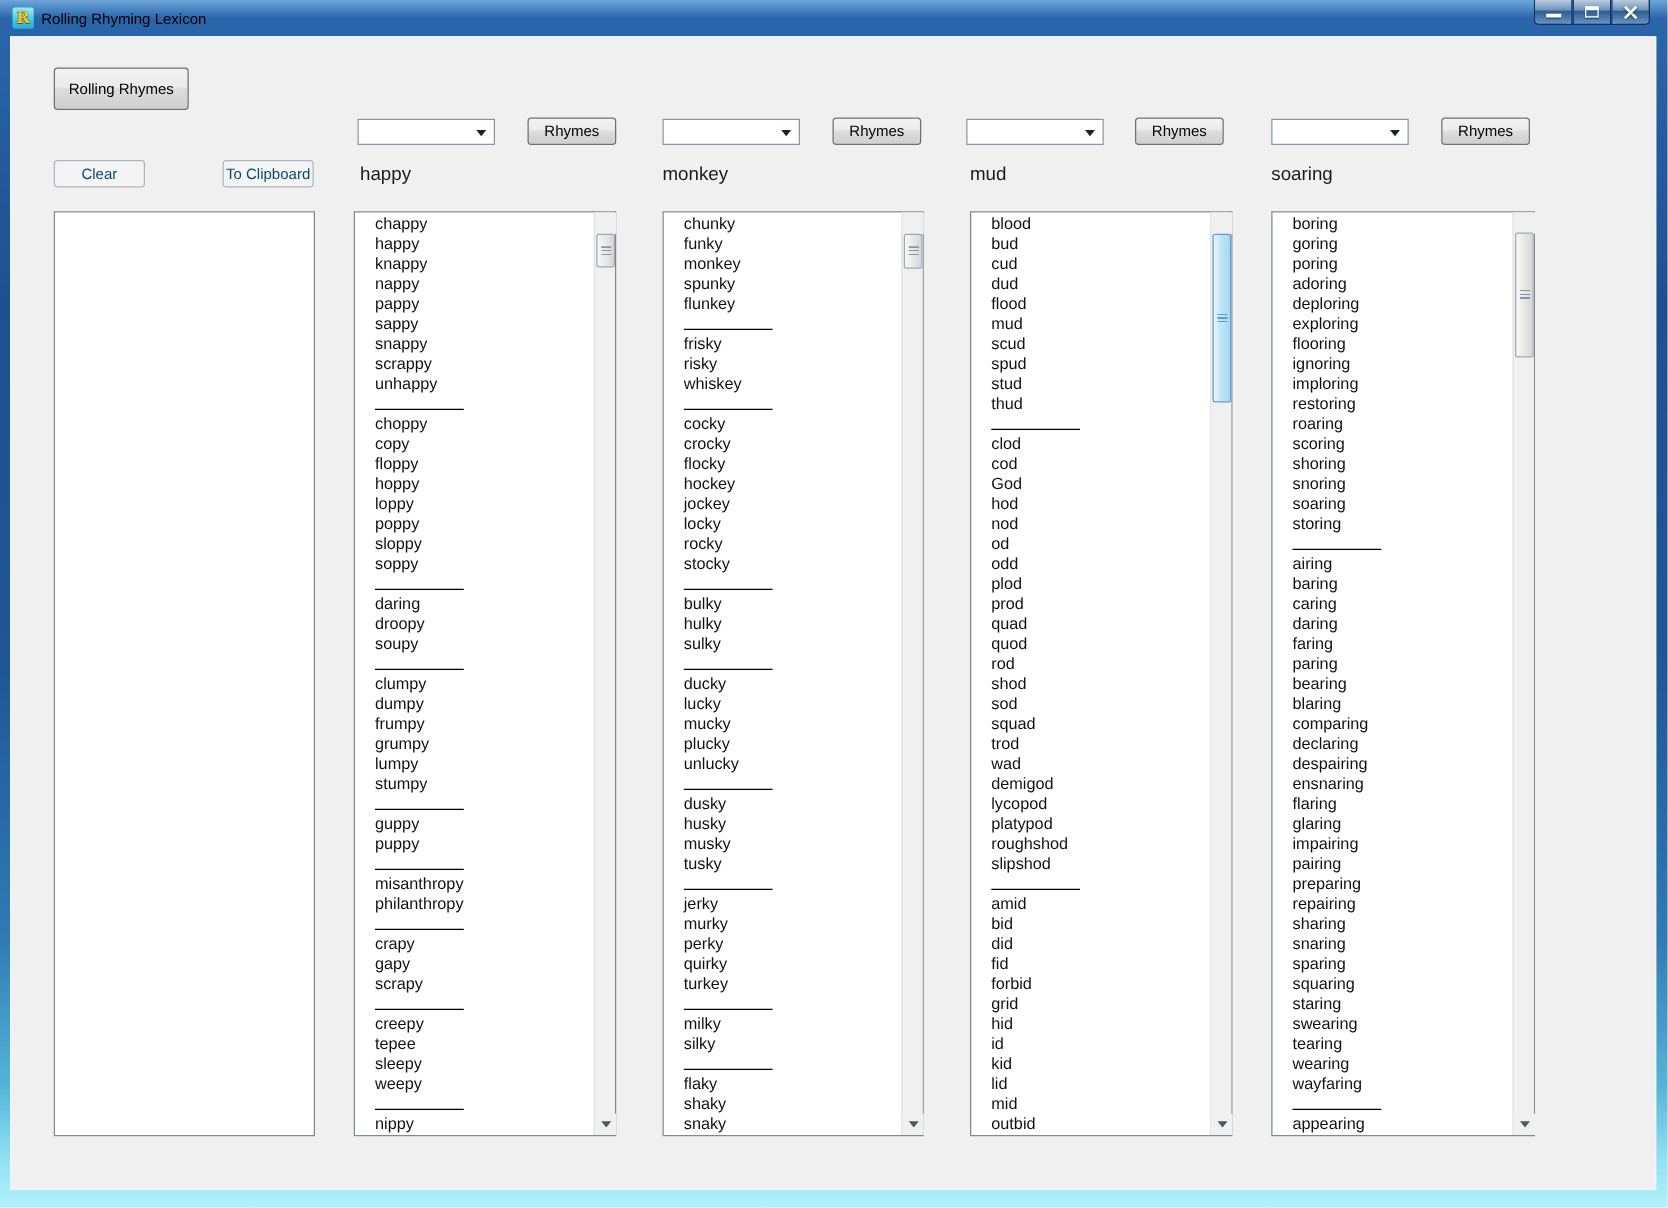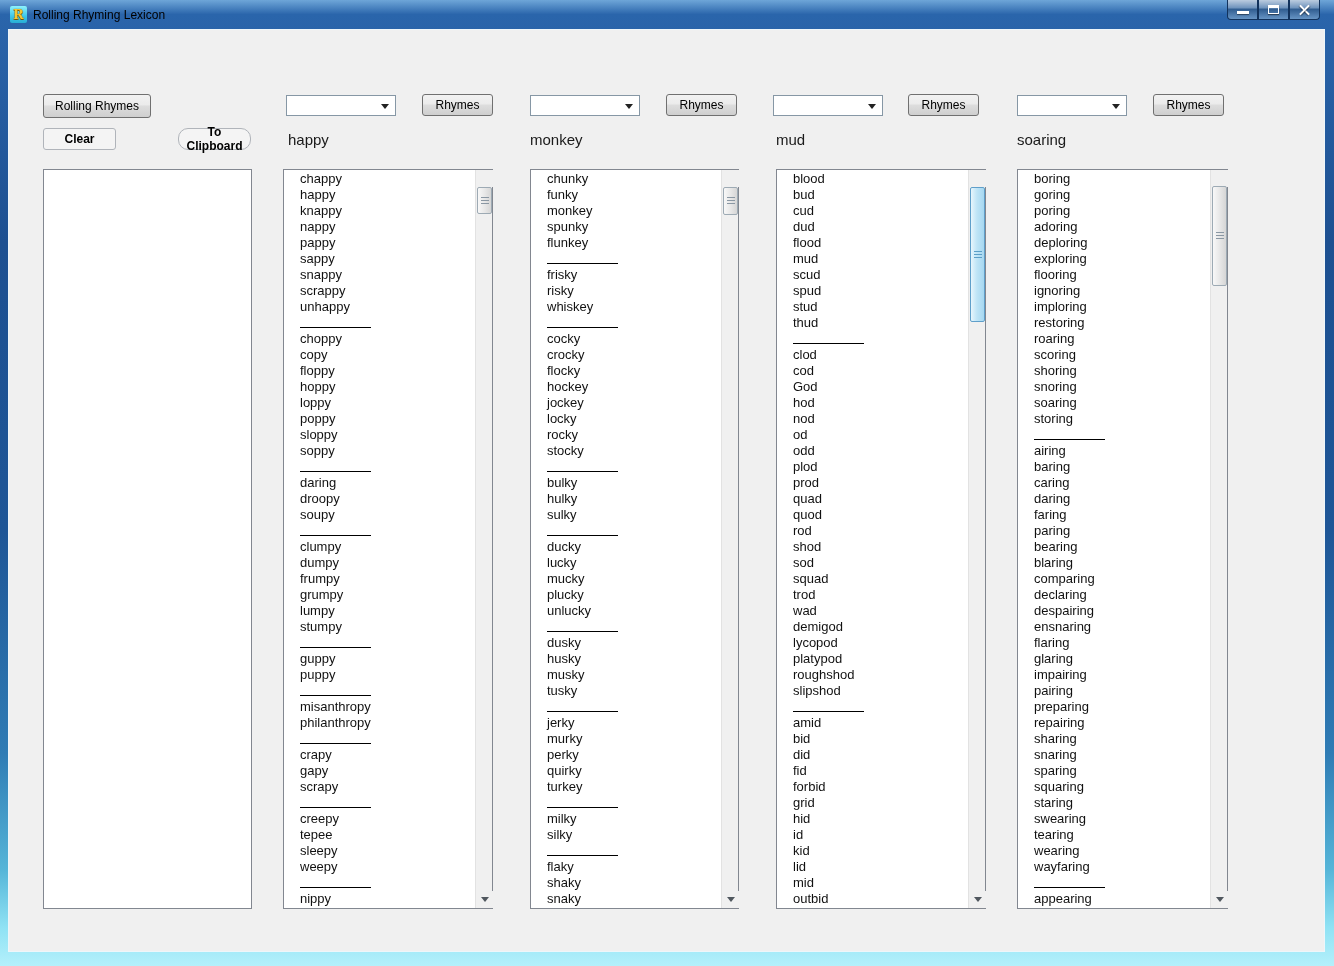--- a/index.html
+++ b/index.html
@@ -30,25 +30,25 @@
 
   
   .client { position:absolute; left:8px; top:29px; width:1317px; height:923px;
     background:#f0f0f0; border:1px solid #eef6fa; }
 
   
   .btn { position:absolute; border:1px solid #707070; border-radius:3px;
     background:linear-gradient(180deg,#f2f2f2 0%,#ebebeb 45%,#dddddd 50%,#cfcfcf 100%);
     font-size:12px; color:#000; text-align:center; display:flex; align-items:center; justify-content:center;
     font-family:"Liberation Sans", sans-serif; }
-  .btn.disabled { border-color:#b0b4ba; background:#f4f4f4; color:#000000;font-weight:bold; }
-
-  #btn-rolling   { left:34px;  top:24px; width:108px; height:24px;margin-top:40px; }
+  .btn.disabled { border-color:#b0b4ba; background:#f4f4f4; color:#0c4a6e; }
+
+  #btn-rolling   { left:34px;  top:24px; width:108px; height:34px; }
   #btn-clear     { left:34px;  top:98px; width:73px;  height:22px; }
-  #btn-clipboard { left:169px; top:98px; width:73px;  height:22px;border-radius:10px; }
+  #btn-clipboard { left:169px; top:98px; width:73px;  height:22px; }
 
   
   .collected-box { position:absolute; left:34px; top:139px; width:209px; height:740px;
     background:#fff; border:1px solid #828790; }
 
   
   .combo { position:absolute; top:65px; width:110px; height:21px; background:#fff;
     border:1px solid #8697a5; }
   .combo-arrow { position:absolute; right:6px; top:8px; width:0; height:0;
     border-left:4px solid transparent; border-right:4px solid transparent; border-top:5px solid #222; }

